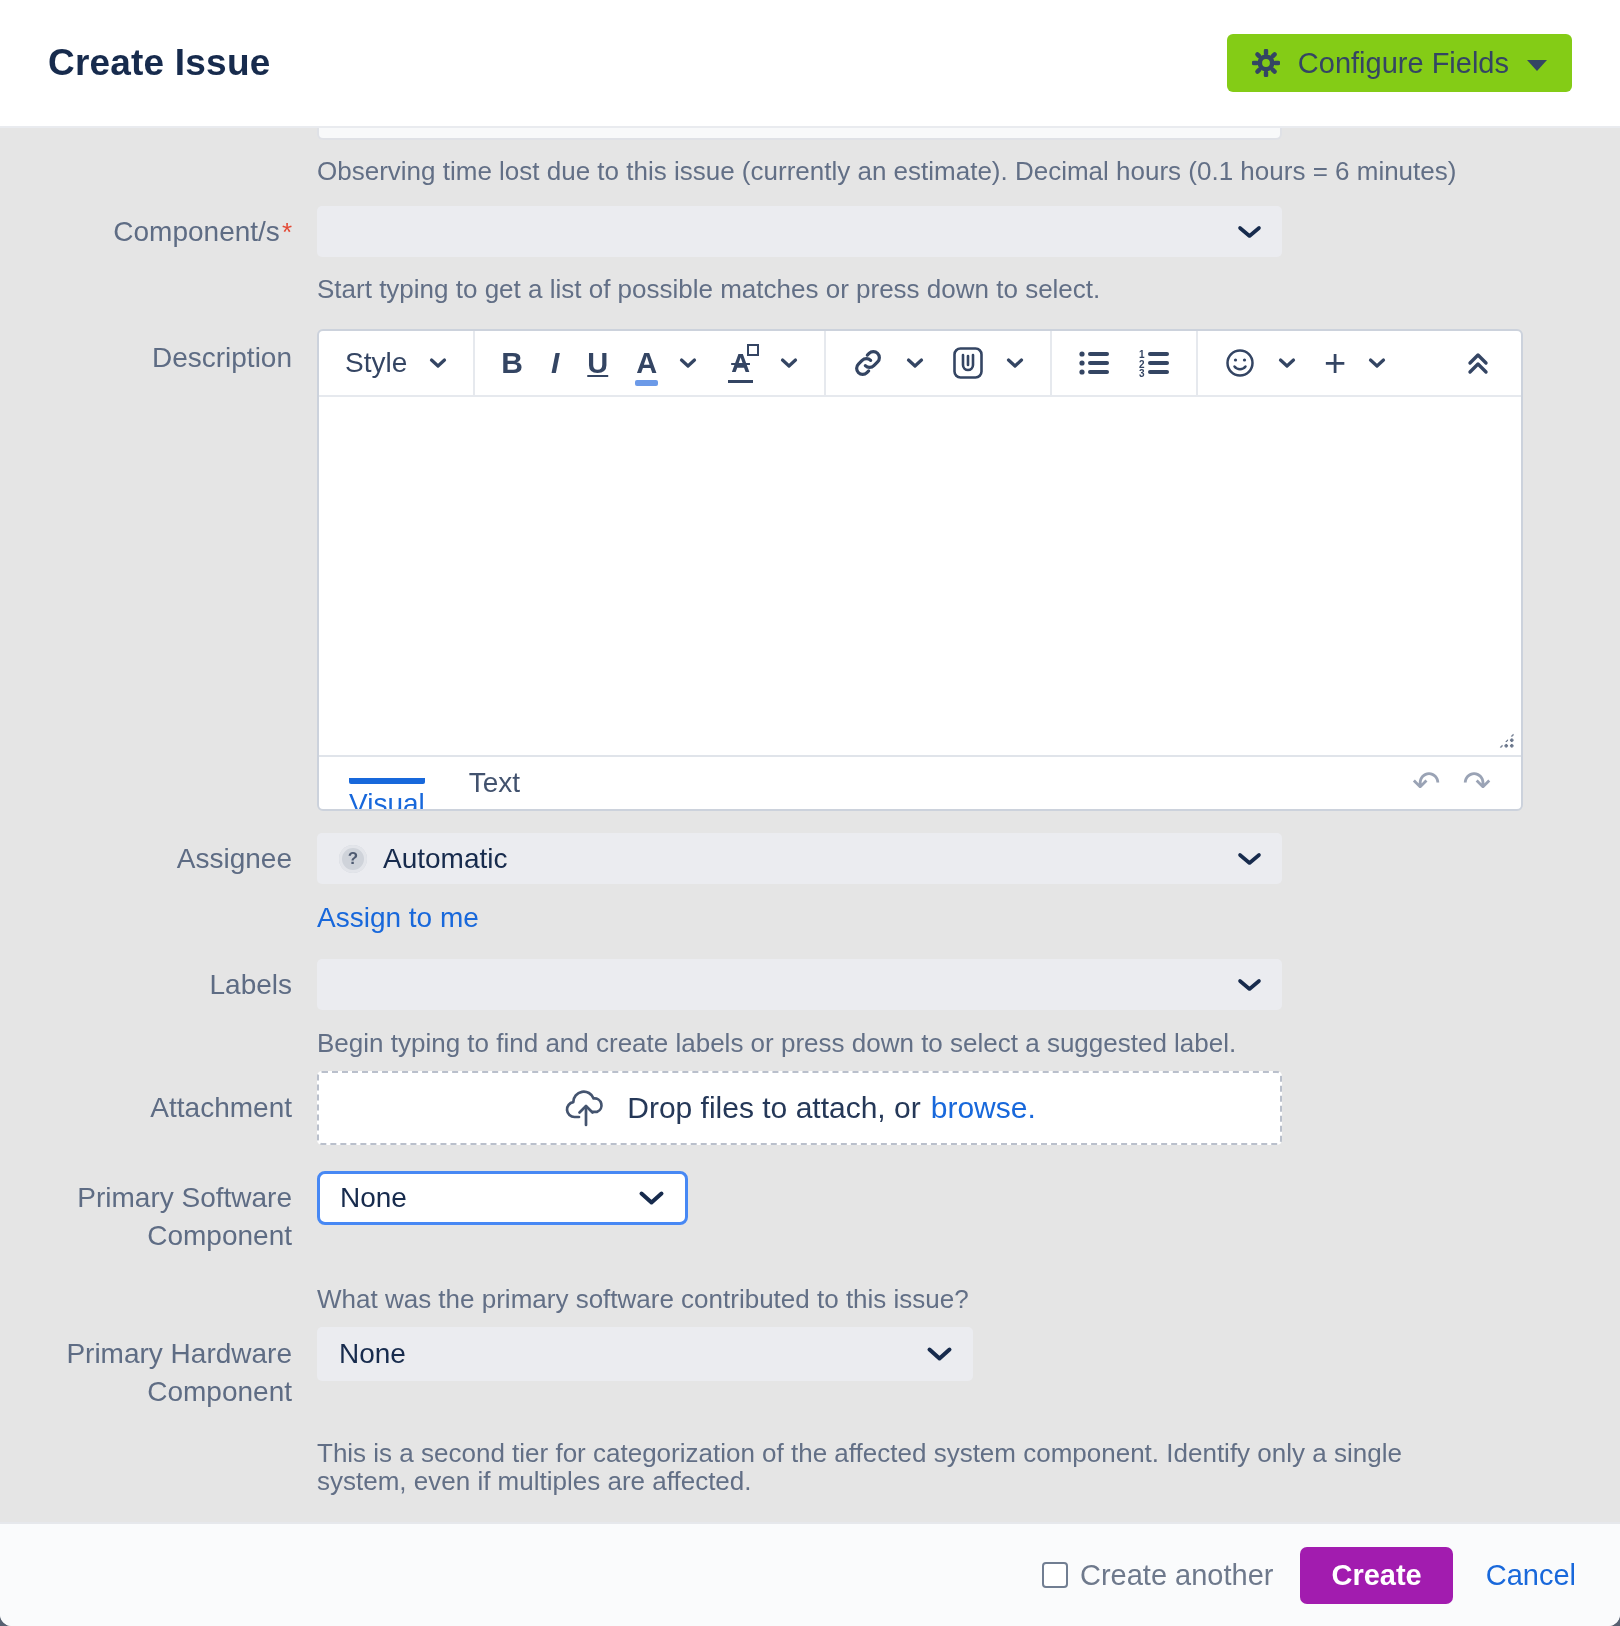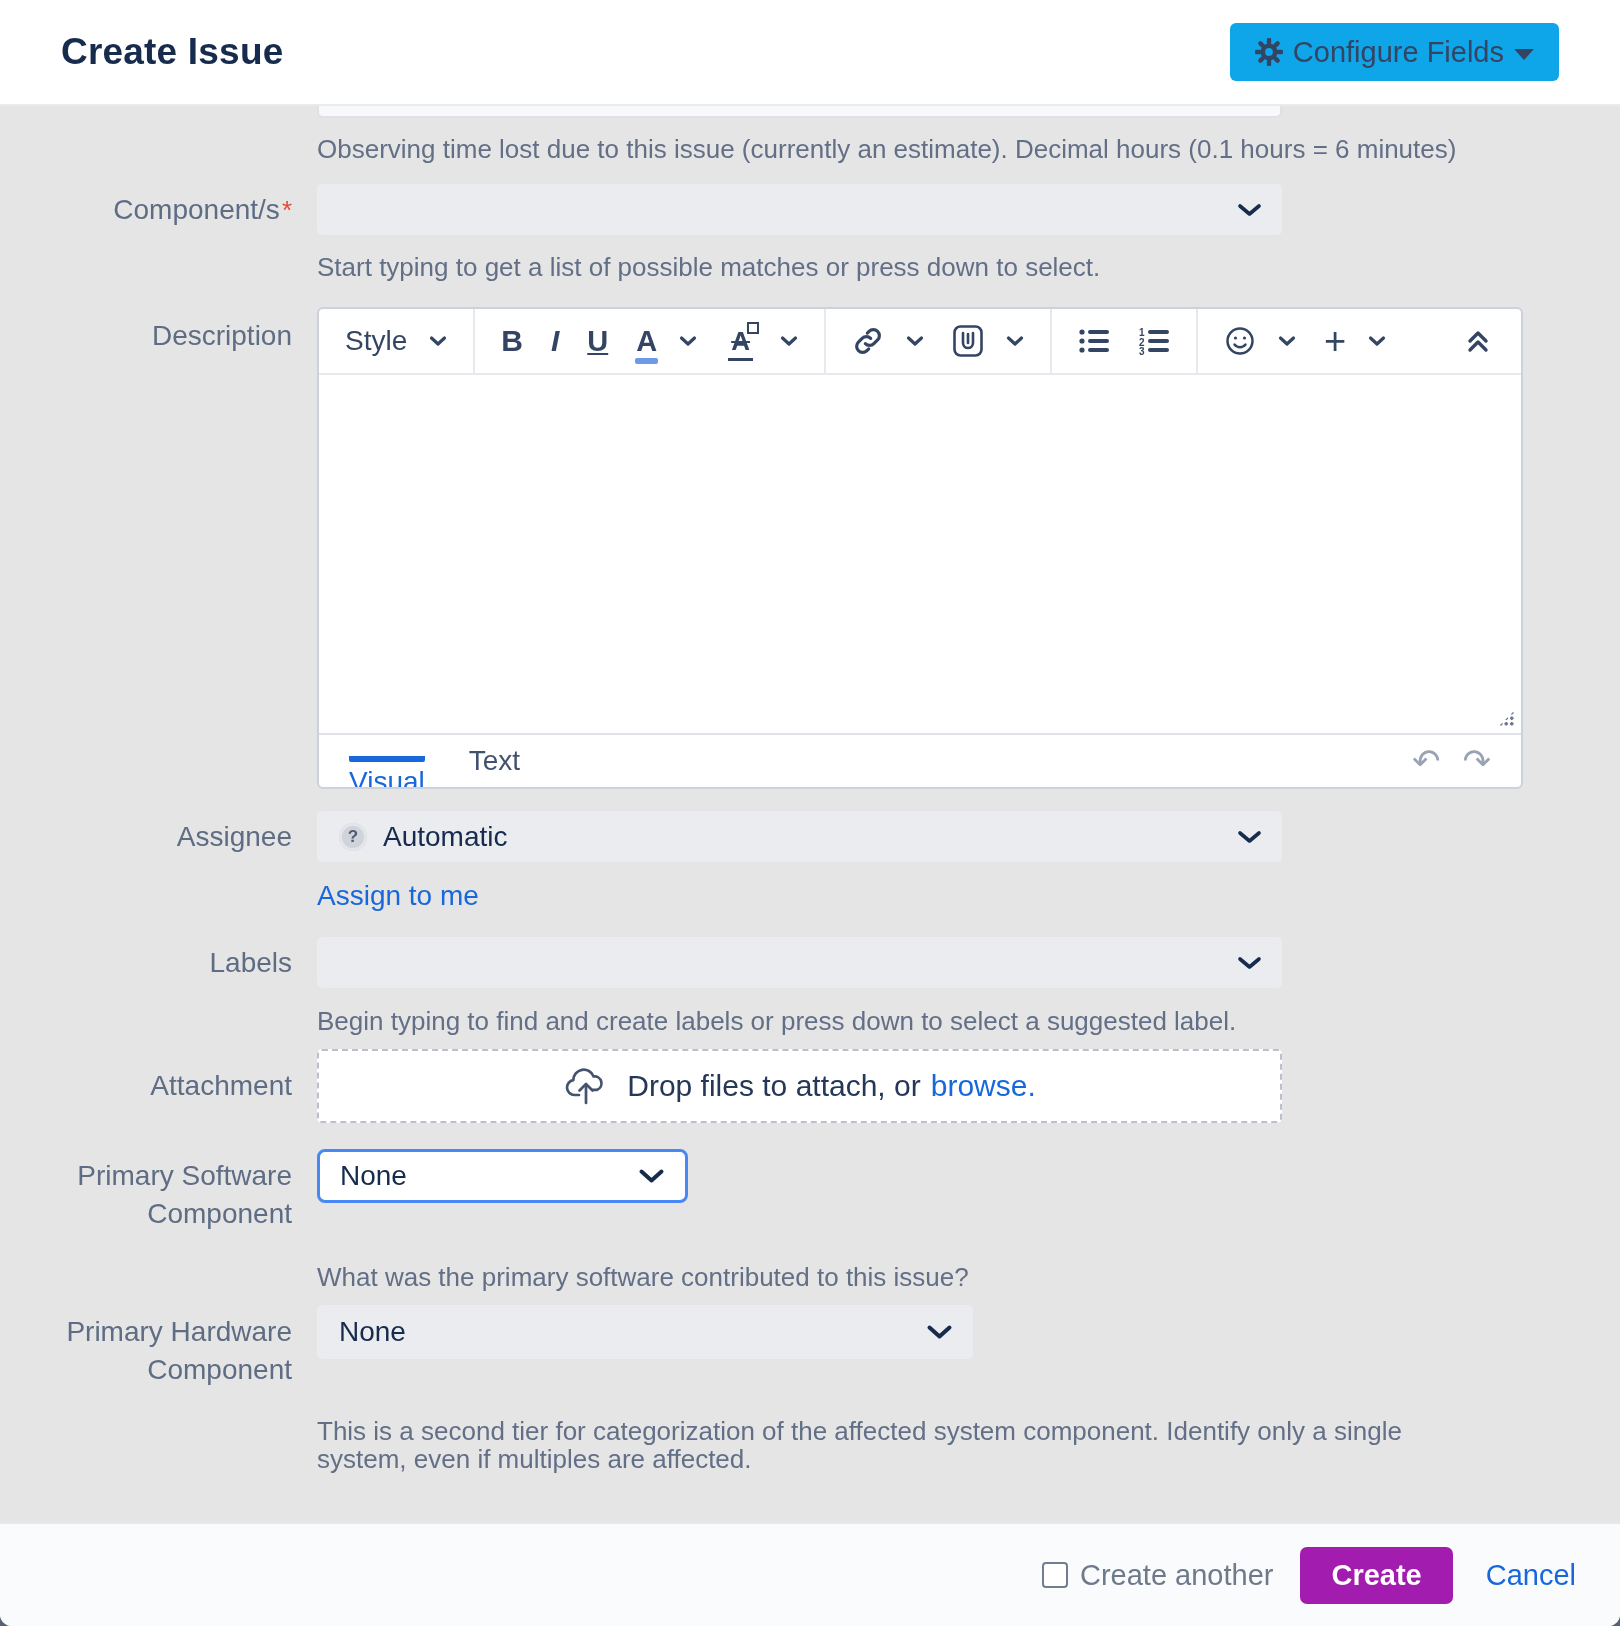--- a/index.html
+++ b/index.html
@@ -12,30 +12,30 @@
   }
   .dialog {
     width:1620px; height:1626px;
     background:#ffffff;
     border-radius:0 0 12px 12px;
     overflow:hidden;
     display:flex; flex-direction:column;
   }
   
   .dlg-header {
-    flex:0 0 auto; height:106px;
+    flex:0 0 auto; height:128px;
     display:flex; align-items:center; justify-content:space-between;
-    padding:0 61px;
+    padding:0 48px;
     border-bottom:2px solid #e9ebef;
     background:#fff;
   }
   .dlg-title { font-size:37px; font-weight:600; color:#172b4d; letter-spacing:.2px; }
   .configure-btn {
-    display:flex; align-items:center; gap:10px;
-    background:#0ea5e9; border:none; border-radius:6px;
+    display:flex; align-items:center; gap:18px;
+    background:#84cc16; border:none; border-radius:6px;
     height:58px; padding:0 25px;
     font-size:29px; color:#344563; font-family:inherit;
     cursor:pointer;
   }
   .caret-down {
     width:0; height:0; margin-top:4px;
     border-left:10px solid transparent; border-right:10px solid transparent;
     border-top:11px solid #344563;
   }
   

